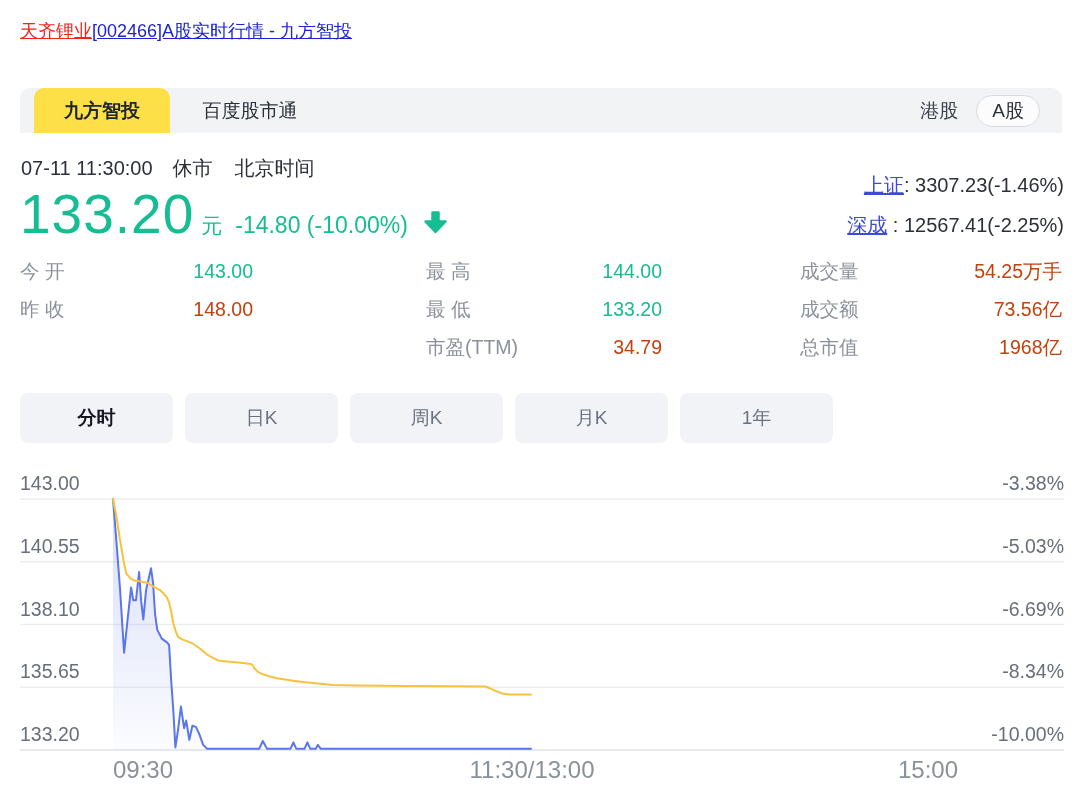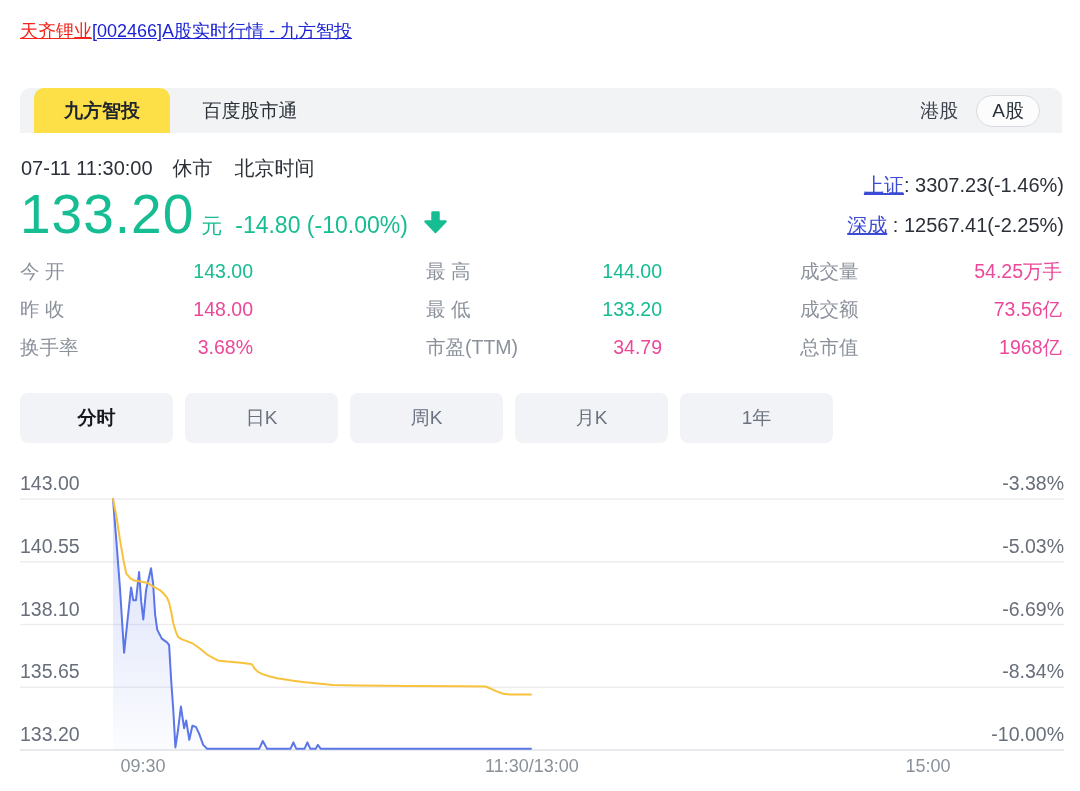--- a/index.html
+++ b/index.html
@@ -34,37 +34,37 @@
   .arrow-down { margin-left:14px; position:relative; top:2px; }
 
   .indices { position:absolute; right:16px; top:165px; text-align:right; font-size:20px; line-height:40px; }
   .idx-label { color:var(--index-blue,#3c4bd6); text-decoration:underline; cursor:pointer; }
   .idx-rest { color:#2b3039; }
 
   
   .stats-col { position:absolute; top:252px; font-size:19.5px; line-height:38px; }
   .stats-col .srow { display:flex; justify-content:space-between; }
   .stat-label { color:#8b919b; white-space:pre; }
-  .stat-value { color:#ec4899; }
+  .stat-value { color:#c2410c; }
   #col1 { left:20px;  width:233px; }
   #col2 { left:426px; width:236px; }
   #col3 { left:800px; width:262px; }
 
   
   .period-tabs { position:absolute; left:20px; top:393px; display:flex; gap:12px; }
   .period-tab { width:153px; height:50px; background:#f2f3f6; border-radius:8px;
                 display:flex; align-items:center; justify-content:center;
                 font-size:19px; color:#6b7380; cursor:pointer; }
   .period-tab.active { color:#15181e; font-weight:700; }
 
   
   .chart { position:absolute; left:0; top:460px; width:1080px; height:331px; }
   .chart svg { position:absolute; left:0; top:0; }
   .ytick { position:absolute; font-size:19.5px; color:#686f7a; line-height:22px; }
-  .xtick { position:absolute; top:296px; transform:translateX(-50%); font-size:18px; color:#8a9199; }
+  .xtick { position:absolute; top:296px; transform:translateX(-50%); font-size:24px; color:#8a9199; }
 </style>
 </head>
 <body>
 
 <div class="page-title">
   <span class="t-red">天齐锂业</span><span class="t-blue">[002466]A股实时行情 - 九方智投</span>
 </div>
 
 <div class="tabbar">
   <div class="tab-active">九方智投</div>
@@ -100,24 +100,20 @@
 </div>
 
 <div class="stats-col" id="col1">
   <div class="srow">
       <span class="stat-label">今 开</span>
       <span class="stat-value" style="color: rgb(22, 189, 146);">143.00</span>
     </div>
   <div class="srow">
       <span class="stat-label">昨 收</span>
       <span class="stat-value">148.00</span>
-    </div>
-  <div class="srow">
-      <span class="stat-label">换手率</span>
-      <span class="stat-value">3.68%</span>
     </div>
 </div>
 <div class="stats-col" id="col2">
   <div class="srow">
       <span class="stat-label">最 高</span>
       <span class="stat-value" style="color: rgb(22, 189, 146);">144.00</span>
     </div>
   <div class="srow">
       <span class="stat-label">最 低</span>
       <span class="stat-value" style="color: rgb(22, 189, 146);">133.20</span>

